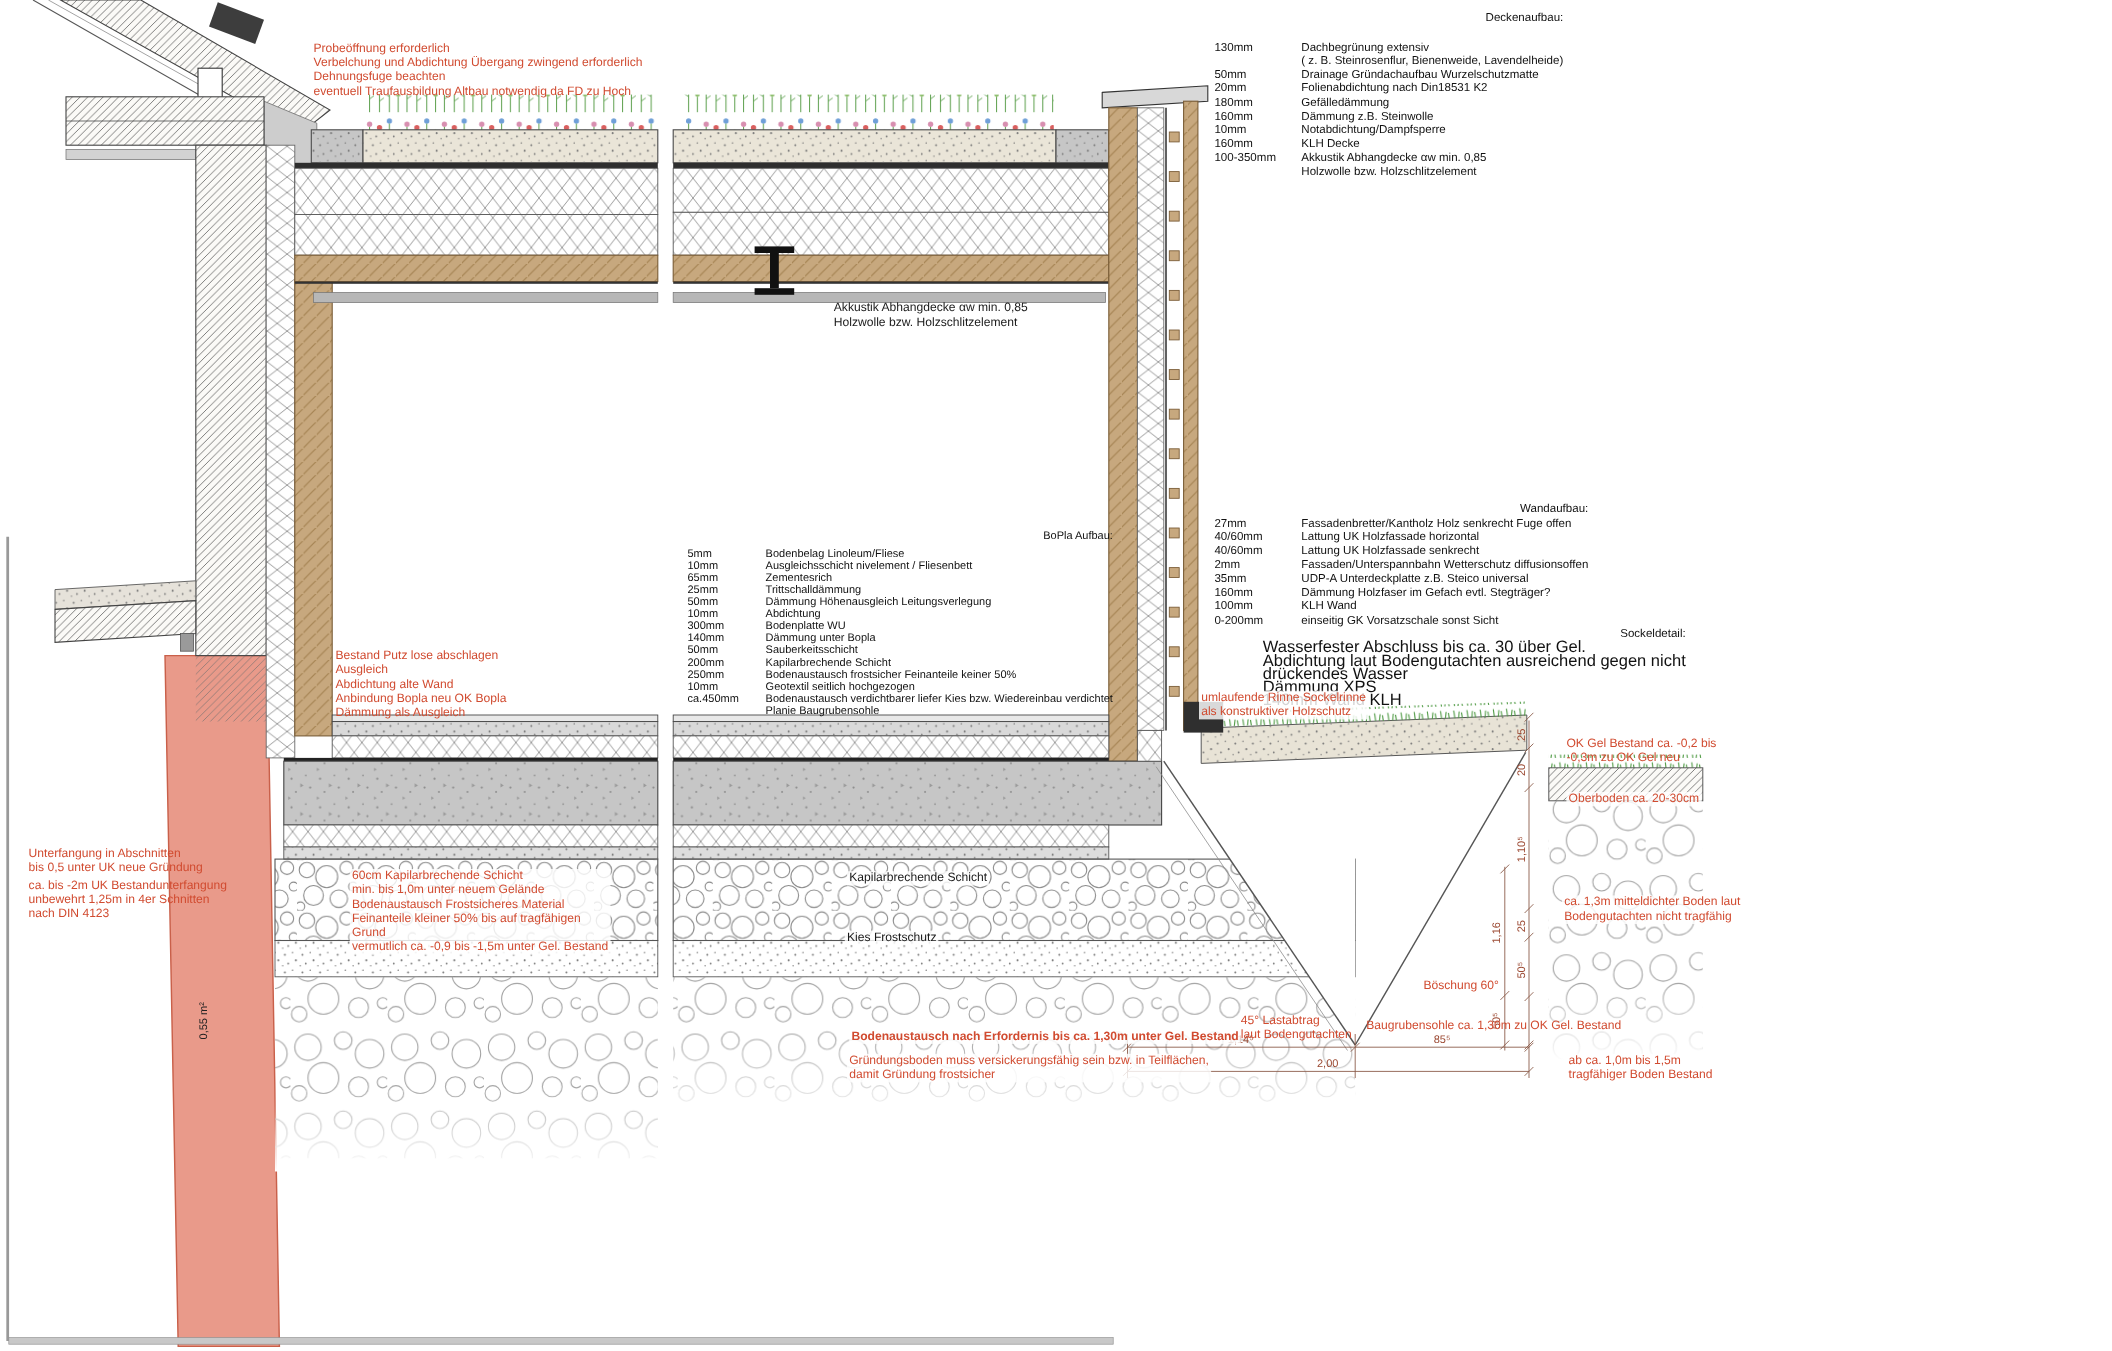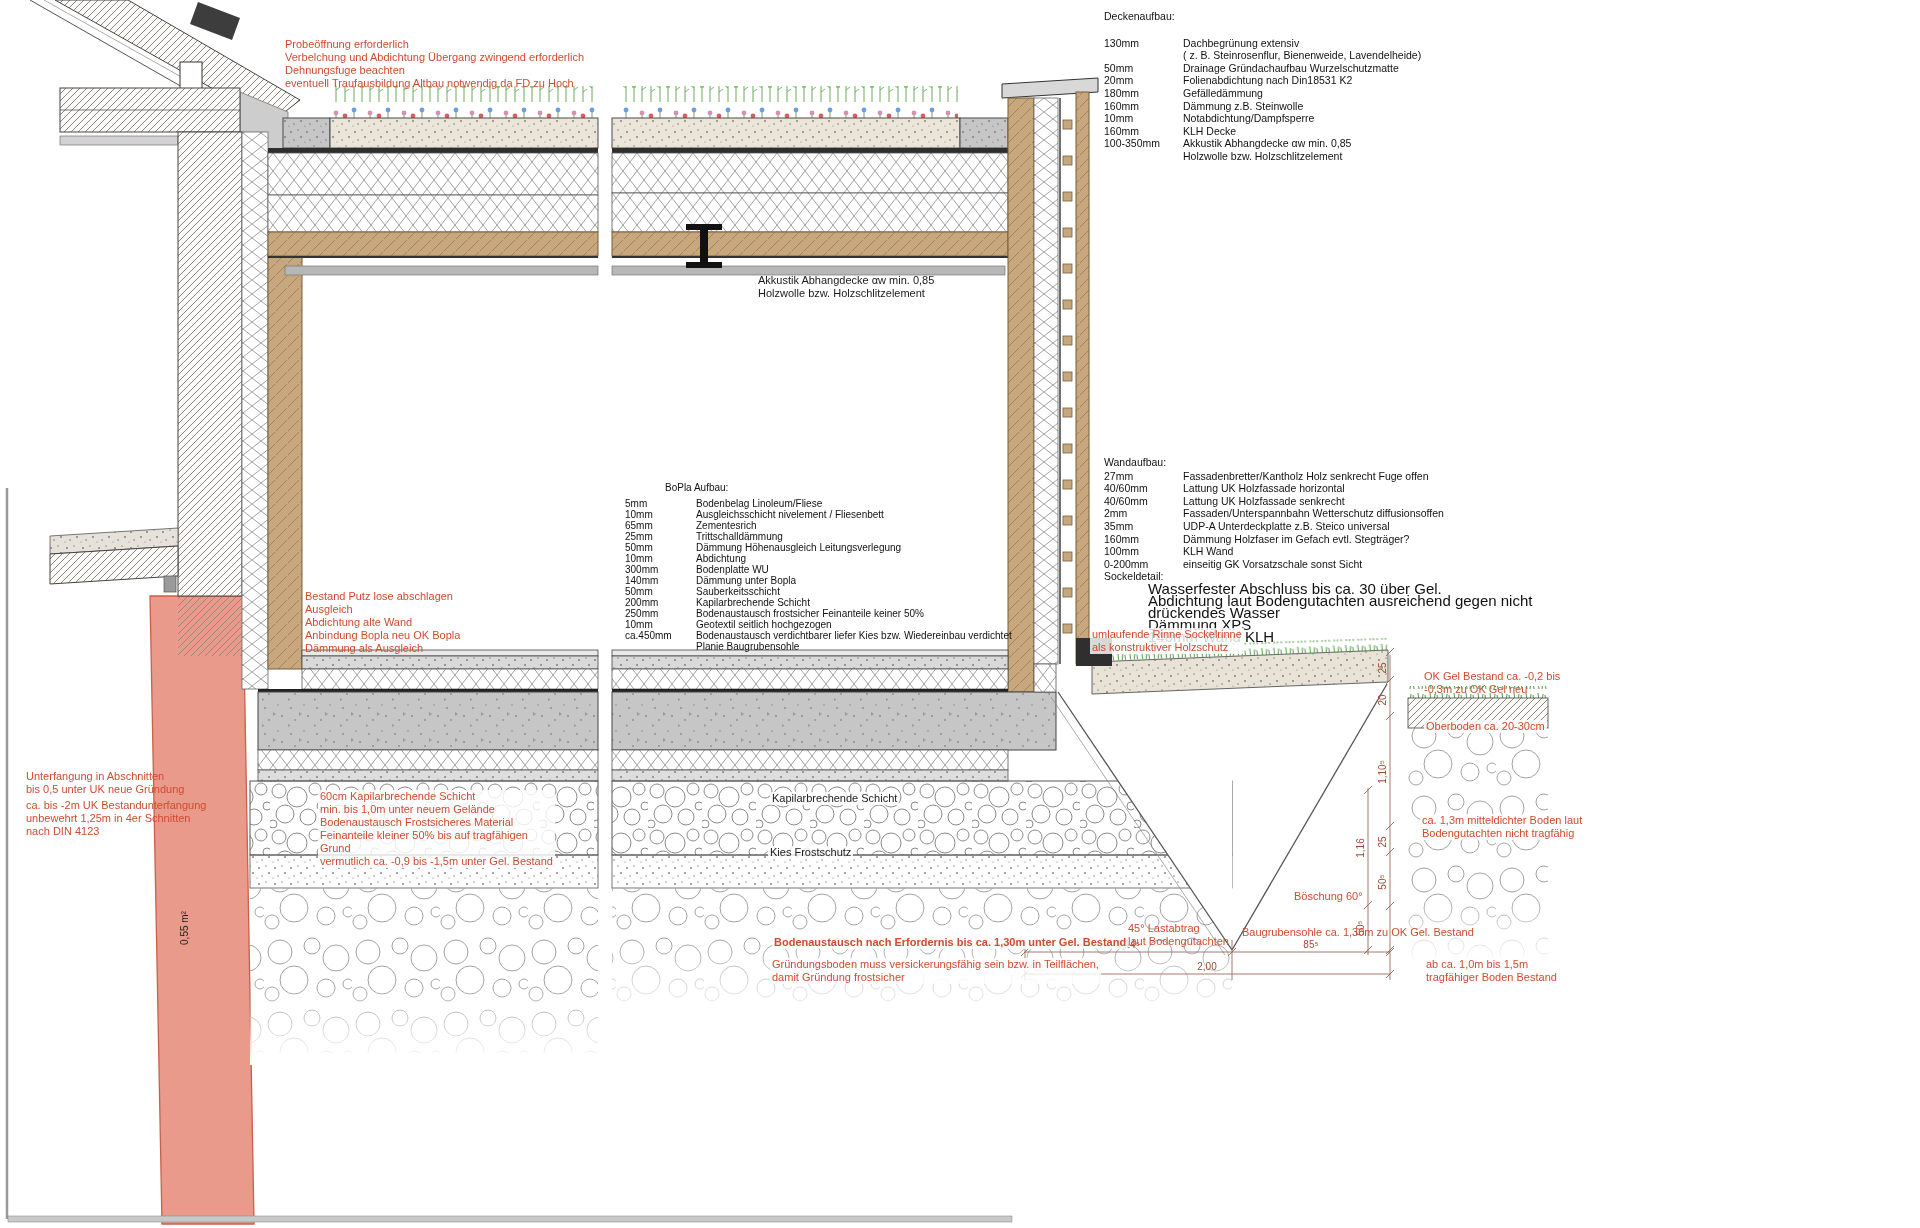--- a/index.html
+++ b/index.html
@@ -5,21 +5,21 @@
   *{margin:0;padding:0;box-sizing:border-box;}
   html,body{background:#fff;}
   #canvas{position:relative;width:1920px;height:1228px;background:#fff;overflow:hidden;
           font-family:"Liberation Sans",sans-serif;color:#1a1a1a;}
   #drawing{position:absolute;left:0;top:0;width:1920px;height:1228px;}
   .txt{position:absolute;font-size:11px;line-height:13px;}
   .note{white-space:pre-line;}
   .red{color:#d14b30;}
   .bg{background:rgba(255,255,255,.82);padding:0 2px;}
   .list{position:absolute;font-size:10.5px;line-height:12.6px;color:#111;}
-  .list .list-title{white-space:pre;}
+  .list .list-title{white-space:pre;text-align:right;}
   .list.decken .list-title{margin-bottom:14px;}
   .list.wand   .list-title{margin-bottom:1px;}
   .list.bopla  .list-title{margin-bottom:5px;padding-left:40px;}
   .list.bopla{font-size:10px;line-height:11px;}
   .row{display:flex;gap:21px;}
   .row .mm{flex:0 0 58px;}
   .list.bopla .row .mm{flex:0 0 50px;}
   .sockel-text{white-space:pre-line;font-size:15px;line-height:12.2px;margin-left:44px;}
   #drawing text{font-family:"Liberation Sans",sans-serif;}
   #drawing text.dim{font-size:10px;fill:#9c4a33;}

